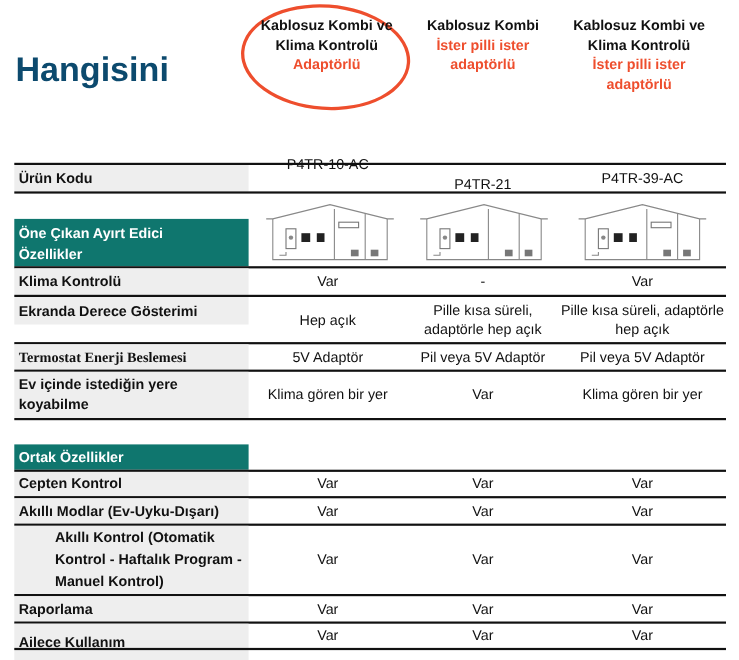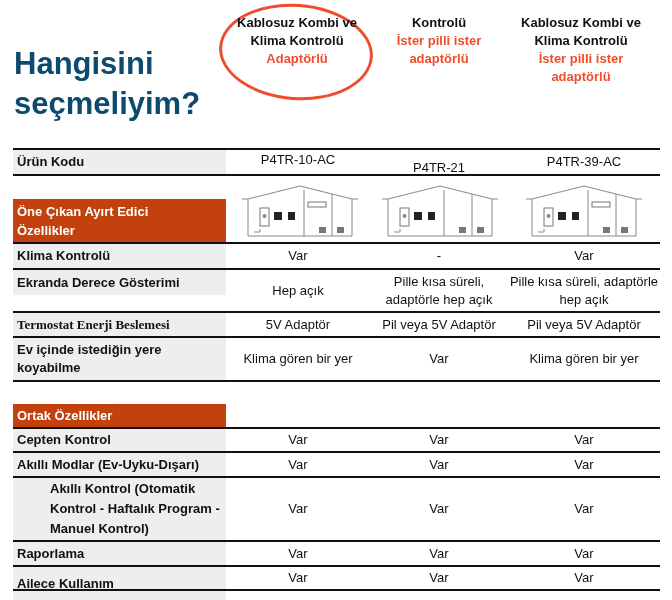--- a/index.html
+++ b/index.html
@@ -4,57 +4,56 @@
 <style>
   html,body{margin:0;padding:0;background:#fff;}
   body{width:672px;height:600px;position:relative;overflow:hidden;font-family:"Liberation Sans",sans-serif;color:#111;}
   .title{position:absolute;left:14px;top:44px;font-size:31px;line-height:40px;font-weight:bold;color:#0c4a6e;width:220px;}
   .title span{display:block;}
   .colhead{position:absolute;top:14px;width:146px;text-align:center;font-size:13px;line-height:18px;font-weight:bold;}
   .colhead .sub{color:#ee4e2d;display:block;}
   .colhead .main{display:block;}
   .ellipse{position:absolute;left:219px;top:4px;width:154px;height:96px;border:3px solid #ee4e2d;border-radius:50%;transform:rotate(4deg);box-sizing:border-box;}
   .label{position:absolute;left:13px;width:213px;background:#eeeeee;font-weight:bold;font-size:13px;line-height:18px;display:flex;align-items:center;padding-left:4px;box-sizing:border-box;}
-  .section{position:absolute;left:13px;width:213px;background:#c2410c;color:#fff;font-weight:bold;font-size:13px;line-height:19px;padding-left:4px;box-sizing:border-box;}
+  .section{position:absolute;left:13px;width:213px;background:#0f766e;color:#fff;font-weight:bold;font-size:13px;line-height:19px;padding-left:4px;box-sizing:border-box;}
   .hline{position:absolute;left:13px;width:647px;height:0;border-top:2px solid #111;}
   .cell{position:absolute;text-align:center;font-size:13px;line-height:18px;display:flex;align-items:center;justify-content:center;}
   .c1{left:226px;width:144px;}
   .c2{left:370px;width:138px;}
   .c3{left:508px;width:152px;}
   .house{position:absolute;top:182px;width:120px;height:58px;}
 </style>
 </head>
 <body>
 
 <div class="title">
   <span>Hangisini</span>
-  <span>seçmeliyim?</span>
 </div>
 
 <div class="ellipse"></div>
 <div class="colhead" style="left:224px;">
   <span class="main">Kablosuz Kombi ve</span>
   <span class="main">Klima Kontrolü</span>
   <span class="sub">Adaptörlü</span>
 </div>
 <div class="colhead" style="left:366px;">
-  <span class="main">Kontrolü</span>
+  <span class="main">Kablosuz Kombi</span>
   <span class="sub">İster pilli ister</span>
   <span class="sub">adaptörlü</span>
 </div>
 <div class="colhead" style="left:508px;">
   <span class="main">Kablosuz Kombi ve</span>
   <span class="main">Klima Kontrolü</span>
   <span class="sub">İster pilli ister</span>
   <span class="sub">adaptörlü</span>
 </div>
 
 <div class="hline" style="top:148px;"></div>
 <div class="label" style="top:150px;height:24px;">Ürün Kodu</div>
-<div class="cell c1" style="top:152px;height:16px;">P4TR-10-AC</div>
+<div class="cell c1" style="top:142px;height:16px;">P4TR-10-AC</div>
 <div class="cell c2" style="top:150px;height:36px;">P4TR-21</div>
 <div class="cell c3" style="top:150px;height:24px;">P4TR-39-AC</div>
 <div class="hline" style="top:174px;"></div>
 
 <div class="section" style="top:199px;height:43px;padding-top:3px;">
   <div>Öne Çıkan Ayırt Edici</div>
   <div>Özellikler</div>
 </div>
 
 <svg class="house" style="left:240px;" viewBox="0 0 120 58">

